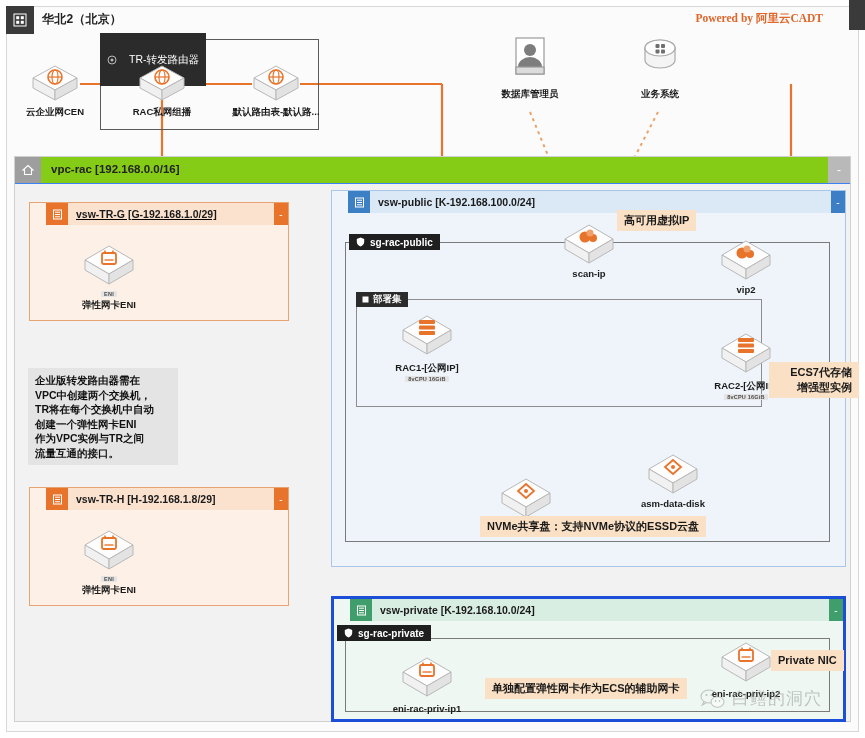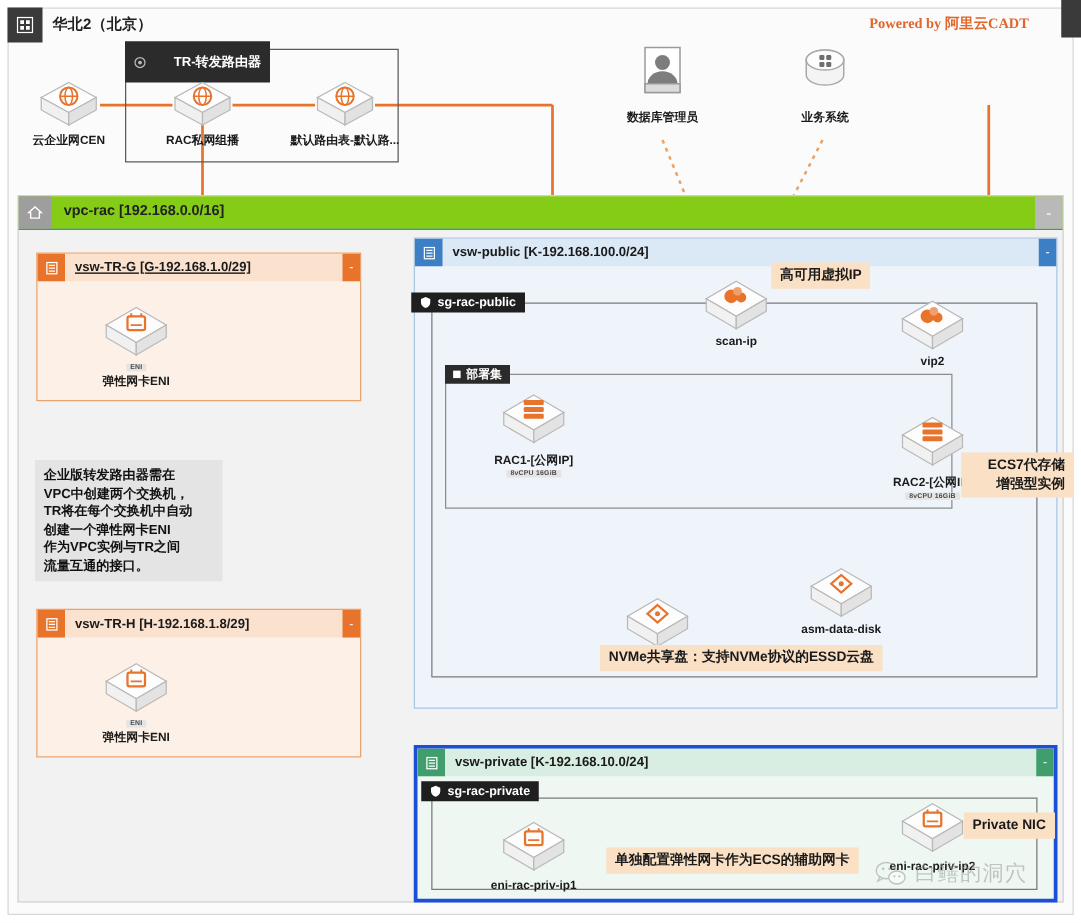--- a/index.html
+++ b/index.html
@@ -10,41 +10,41 @@
   .region-frame{position:absolute;left:6px;top:6px;width:853px;height:726px;
     border:1px solid #d7d7d7;background:#fbfbfb;box-sizing:border-box;}
   .region-tab{position:absolute;left:6px;top:6px;width:28px;height:28px;background:#3a3a3a;
     display:flex;align-items:center;justify-content:center;}
   .region-title{position:absolute;left:42px;top:11px;font-size:12px;font-weight:bold;color:#222;letter-spacing:.2px;}
   .powered{position:absolute;right:42px;top:11px;font-size:11.5px;font-weight:bold;color:#e0662a;font-family:Liberation Serif, serif;}
   .right-strip{position:absolute;right:0;top:0;width:16px;height:30px;background:#3a3a3a;}
 
   
   .tr-box{position:absolute;border:1px solid #5a5a5a;background:transparent;box-sizing:border-box;}
-  .tr-badge{position:absolute;height:17px;background:#2b2b2b;color:#fff;font-size:10.5px;font-weight:bold;
-    display:flex;align-items:center;gap:22px;padding:8px 7px;white-space:nowrap;}
+  .tr-badge{position:absolute;height:17px;background:#2b2b2b;color:#fff;font-size:10.5px;font-weight:normal;
+    display:flex;align-items:center;gap:12px;padding:18px 7px;white-space:nowrap;}
   .sg-badge{position:absolute;height:16px;background:#1f1f1f;color:#fff;font-size:10px;font-weight:bold;
     display:flex;align-items:center;gap:5px;padding:0 7px;white-space:nowrap;}
   .sg-box{position:absolute;border:1px solid #7a7a7a;box-sizing:border-box;background:transparent;}
   .ds-badge{position:absolute;height:15px;background:#2b2b2b;color:#fff;font-size:9.5px;font-weight:bold;
     display:flex;align-items:center;gap:4px;padding:0 6px;white-space:nowrap;}
   .ds-box{position:absolute;border:1px solid #8d8d8d;box-sizing:border-box;background:transparent;}
 
   
   .vpc{position:absolute;left:14px;top:156px;width:837px;height:566px;background:#f2f2f2;
     border:1px solid #d0d0d0;box-sizing:border-box;}
   .vpc-head{position:absolute;left:0;top:0;width:100%;height:26px;background:#84cc16;border-bottom:1px solid #3b82f6;}
   .vpc-ico{position:absolute;left:0;top:0;width:26px;height:26px;background:#9e9e9e;
     display:flex;align-items:center;justify-content:center;}
   .vpc-title{position:absolute;left:36px;top:6px;font-size:11.5px;font-weight:bold;color:#222;}
   .vpc-collapse{position:absolute;right:0;top:0;width:22px;height:26px;background:#b9b9b9;color:#fff;
     font-size:12px;display:flex;align-items:center;justify-content:center;}
 
   
-  .vsw{position:absolute;box-sizing:border-box;}
+  .vsw{position:absolute;box-sizing:border-box;padding-left:16px;}
   .vsw-head{position:relative;height:22px;display:flex;align-items:center;}
   .vsw-ico{width:22px;height:22px;display:flex;align-items:center;justify-content:center;flex:0 0 22px;}
   .vsw-name{font-size:10.5px;font-weight:bold;color:#1a1a1a;padding-left:8px;white-space:nowrap;}
   .vsw-min{position:absolute;right:0;top:0;width:14px;height:22px;color:#fff;font-size:10px;
     display:flex;align-items:center;justify-content:center;}
 
   .vsw-orange{border:1px solid #e8a371;background:#fdf1e7;}
   .vsw-orange .vsw-head{background:#fbe2cf;}
   .vsw-orange .vsw-ico,.vsw-orange .vsw-min{background:#e8732a;}
   .vsw-blue{border:1px solid #a9c6e8;background:#eef4fa;}
@@ -294,21 +294,21 @@
           <line x1="3" y1="5.5" x2="8" y2="5.5" stroke="#fff" stroke-width="1"></line>
           <line x1="3" y1="7.8" x2="8" y2="7.8" stroke="#fff" stroke-width="1"></line>
         </svg>
       </div>
       <div class="vsw-name">vsw-public [K-192.168.100.0/24]</div>
       <div class="vsw-min">-</div>
     </div>
   </div>
 
   <div class="sg-box" style="left:345px;top:242px;width:485px;height:300px;"></div>
-  <div class="sg-badge" style="left:329px;top:234px;">
+  <div class="sg-badge" style="left:349px;top:234px;">
     <svg width="9" height="10" viewBox="0 0 9 10">
       <path d="M4.5 0.6 L8.2 2.1 V5 C8.2 7.2 6.5 8.8 4.5 9.4 C2.5 8.8 0.8 7.2 0.8 5 V2.1 Z" fill="#fff"></path>
     </svg>
     <span>sg-rac-public</span>
   </div>
 
   <div class="ds-box" style="left:356px;top:299px;width:406px;height:108px;"></div>
   <div class="ds-badge" style="left:356px;top:292px;">
     <svg width="7" height="7" viewBox="0 0 7 7">
         <rect x="0.5" y="0.5" width="6" height="6" fill="#fff"></rect>

